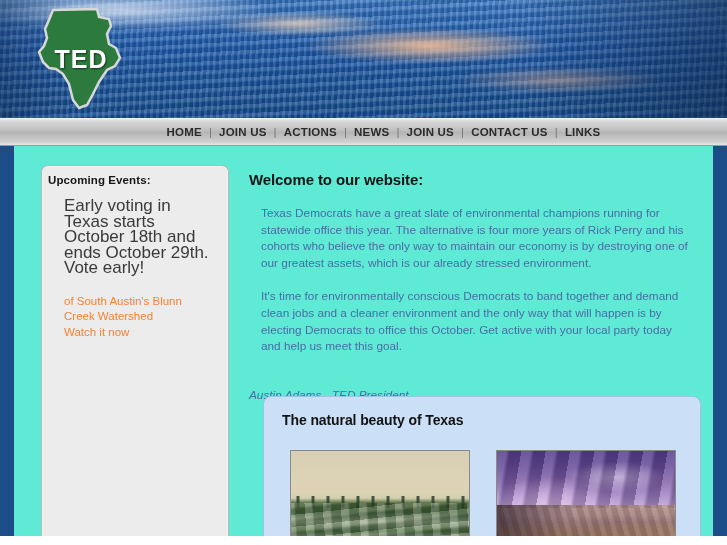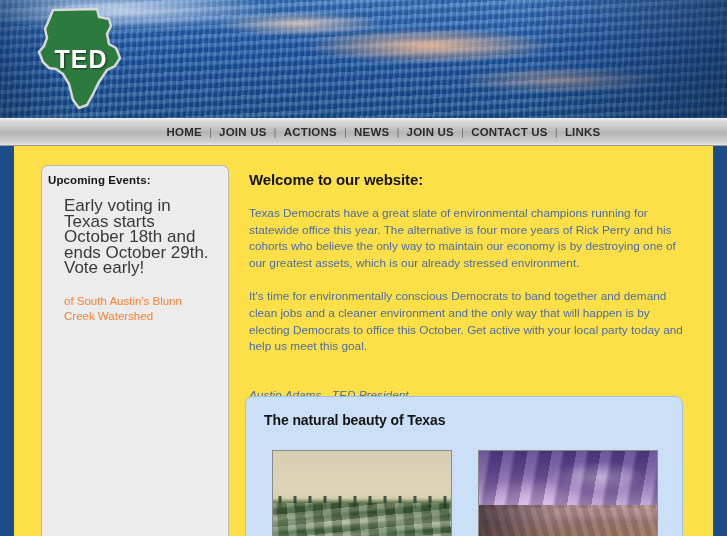--- a/index.html
+++ b/index.html
@@ -144,21 +144,21 @@
     padding: 0 1px;
   }
 
   
   .content-frame {
     position: absolute;
     left: 14px;
     top: 146px;
     width: 699px;
     height: 399px;
-    background: #fde047;
+    background: #5eead4;
     overflow: hidden;
   }
 
   
   .sidebar {
     position: absolute;
     left: 27px;
     top: 19px;
     width: 188px;
     height: 380px;
@@ -208,34 +208,34 @@
     font-size: 15px;
     font-weight: bold;
     color: #141414;
     margin: 6px 0 0 0;
     letter-spacing: -0.1px;
   }
   .main-para {
     font-size: 11.8px;
     line-height: 16.6px;
     color: #4a6ca8;
-    margin: 17px 0 0 0;
+    margin: 17px 0 0 12px;
   }
   .main-signature {
     font-size: 11.8px;
     line-height: 16.6px;
     color: #4a6ca8;
     font-style: italic;
     margin: 32px 0 0 0;
   }
 
   
   .feature-panel {
     position: absolute;
-    left: 231px;
+    left: 249px;
     top: 250px;
     width: 438px;
     height: 149px;
     background: #cbe0f7;
     border: 1px solid #9dc3ea;
     border-radius: 8px;
     box-sizing: border-box;
     overflow: hidden;
   }
   .feature-title {
@@ -394,20 +394,21 @@
 
   <div class="content-frame">
 
     <div class="sidebar">
       <div class="sidebar-title">Upcoming Events:</div>
       <div class="sidebar-body">
         <div class="sidebar-event">Early voting in Texas starts October 18th and ends October 29th.   Vote early!</div>
         <div class="sidebar-links">
           <a class="sidebar-link" href="#">of South Austin's Blunn</a>
           <a class="sidebar-link" href="#">Creek Watershed</a>
+          <a class="sidebar-link" href="#">Watch it now</a>
         </div>
       </div>
     </div>
 
     <div class="main">
       <h1 class="main-heading">Welcome to our website:</h1>
       <p class="main-para">Texas Democrats have a great slate of environmental champions running for statewide office this year.   The alternative is four more years of Rick Perry and his cohorts who believe the only way to maintain our economy is by destroying one of our greatest assets, which is our already stressed environment.</p>
       <p class="main-para">It's time for environmentally conscious Democrats to band together and demand clean jobs and a cleaner environment and the only way that will happen is by electing Democrats to office this October.   Get active with your local party today and help us meet this goal.</p>
       <p class="main-signature">Austin Adams - TED President</p>
     </div>

